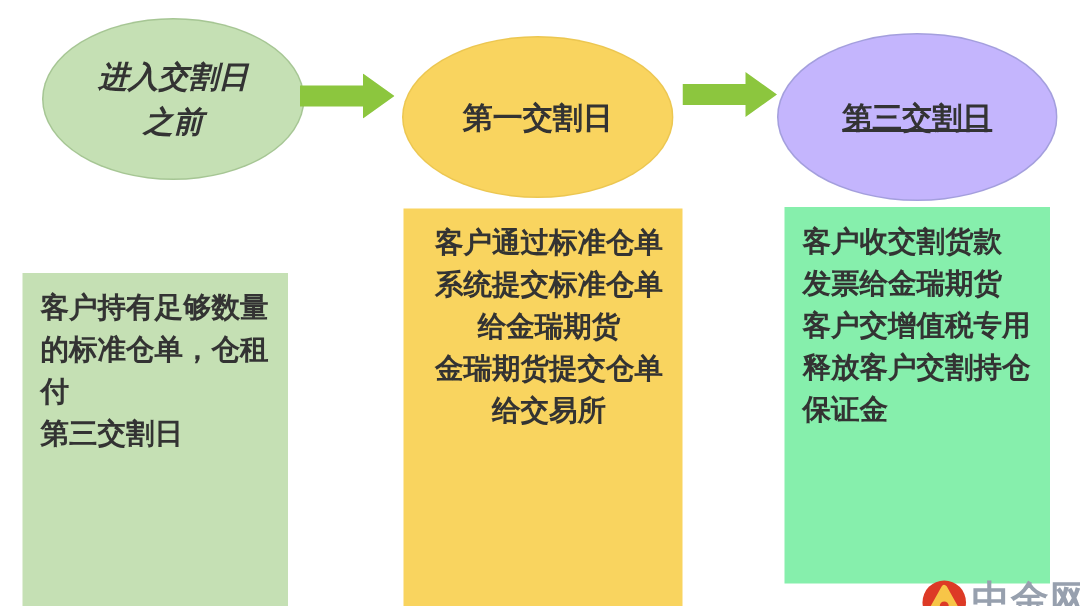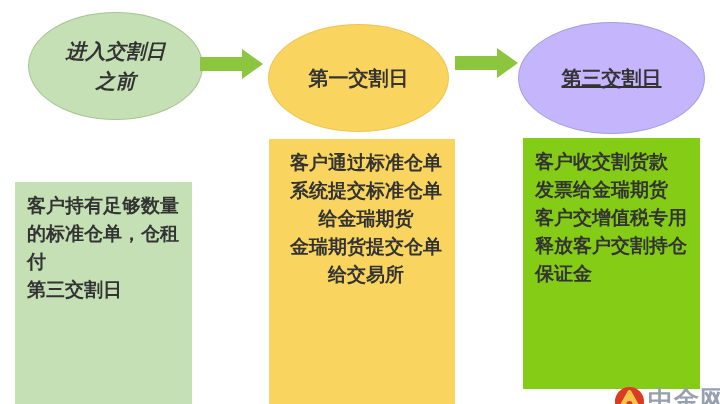--- a/index.html
+++ b/index.html
@@ -32,21 +32,21 @@
   .box {
     position: absolute;
     box-sizing: border-box;
     font-weight: bold;
     font-size: 19px;
     line-height: 28px;
     padding: 9px 4px 0 12px;
   }
   .b1 { left: 15px;  top: 138px; width: 177px; height: 264px; background: #C5E0B4; margin-top: 44px; }
   .b2 { left: 269px; top: 139px; width: 186px; height: 265px; background: #F9D45F; text-align: center; }
-  .b3 { left: 523px; top: 138px; width: 177px; height: 251px; background: #84cc16; }
+  .b3 { left: 523px; top: 138px; width: 177px; height: 251px; background: #86efac; }
   .watermark {
     position: absolute;
     left: 614px; top: 386px;
     display: flex;
     align-items: flex-start;
   }
   .watermark-text {
     font-size: 25px;
     font-weight: bold;
     color: #97A0AE;

